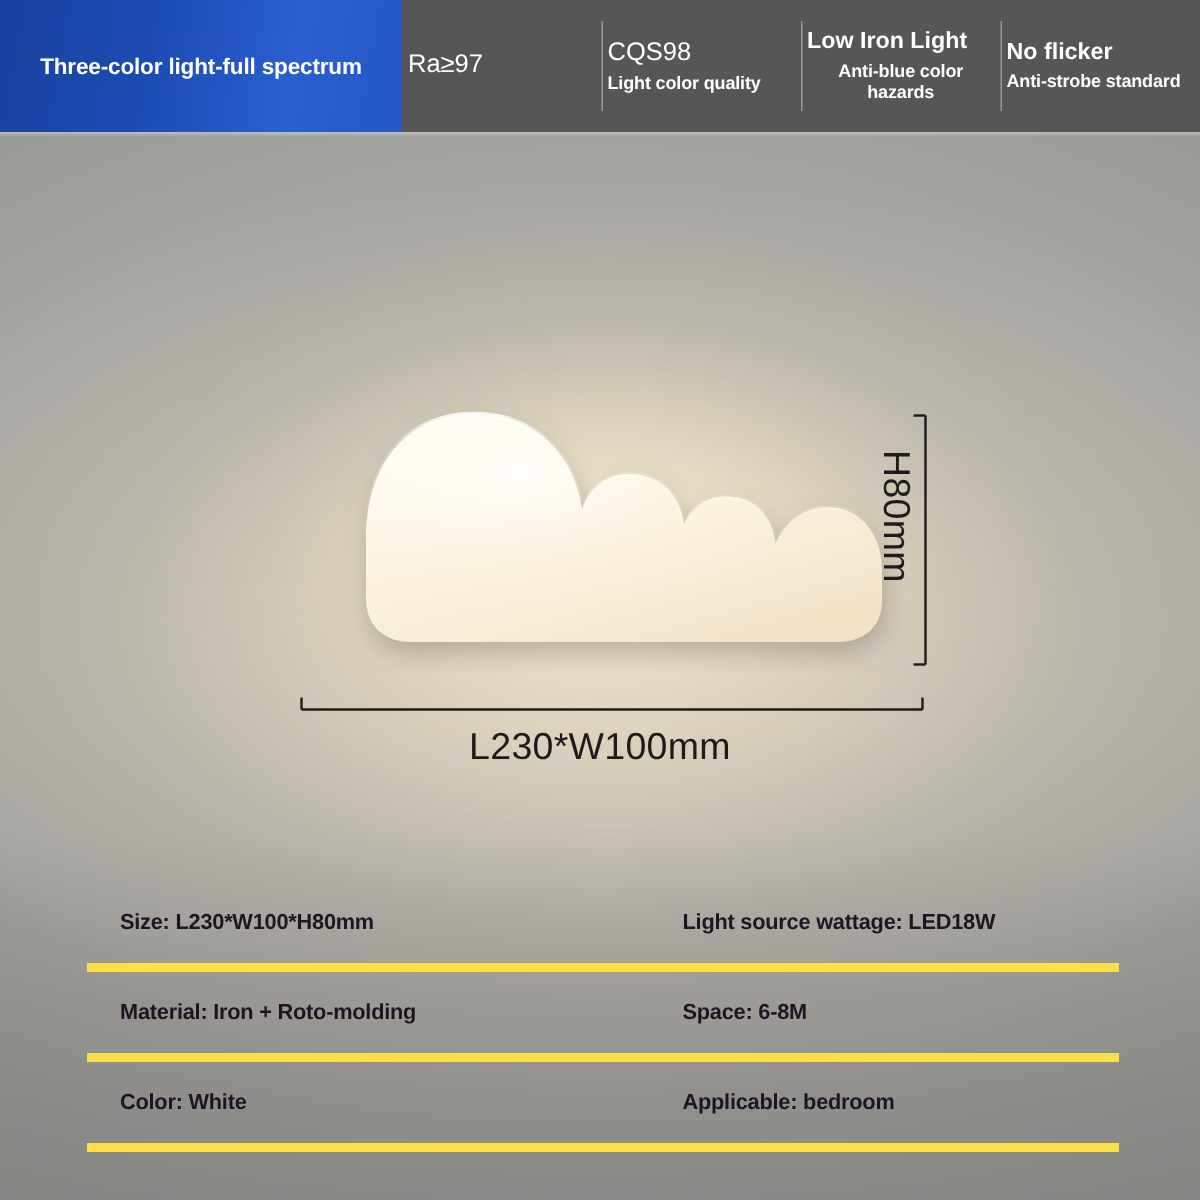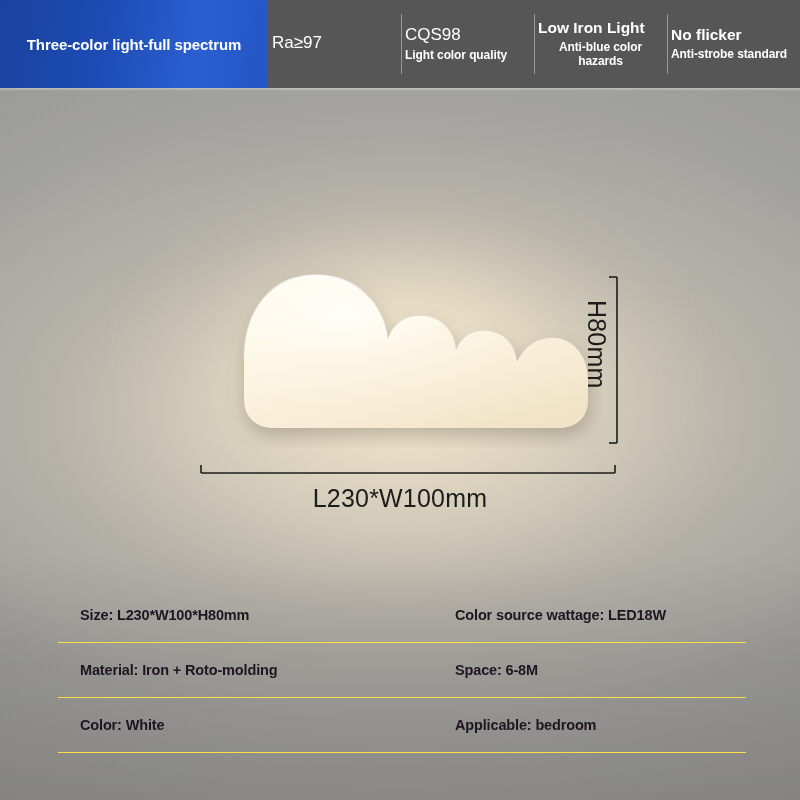--- a/index.html
+++ b/index.html
@@ -164,21 +164,21 @@
   .spec-table {
     position: absolute;
     left: 58px; top: 588px;
     width: 688px;
   }
   .spec-row {
     position: relative;
     height: 54px;
     display: flex;
     align-items: center;
-    border-bottom: 1px solid #fde047;
+    border-bottom: 6px solid #fde047;
   }
   .spec-row:first-child { border-top: none; }
   .spec-cell {
     font-size: 14.5px;
     font-weight: bold;
     color: #1d1622;
     letter-spacing: -0.15px;
     white-space: nowrap;
   }
   .spec-cell.left  { flex: 0 0 378px; padding-left: 22px; box-sizing: border-box; }
@@ -307,21 +307,21 @@
       </div>
 
     </div>
   </div>
   <div class="banner-underline"></div>
 
   <div class="spec-table">
 
     <div class="spec-row">
       <div class="spec-cell left">Size: L230*W100*H80mm</div>
-      <div class="spec-cell right">Color source wattage: LED18W</div>
+      <div class="spec-cell right">Light source wattage: LED18W</div>
     </div>
 
     <div class="spec-row">
       <div class="spec-cell left">Material: Iron + Roto-molding</div>
       <div class="spec-cell right">Space: 6-8M</div>
     </div>
 
     <div class="spec-row">
       <div class="spec-cell left">Color: White</div>
       <div class="spec-cell right">Applicable: bedroom</div>

